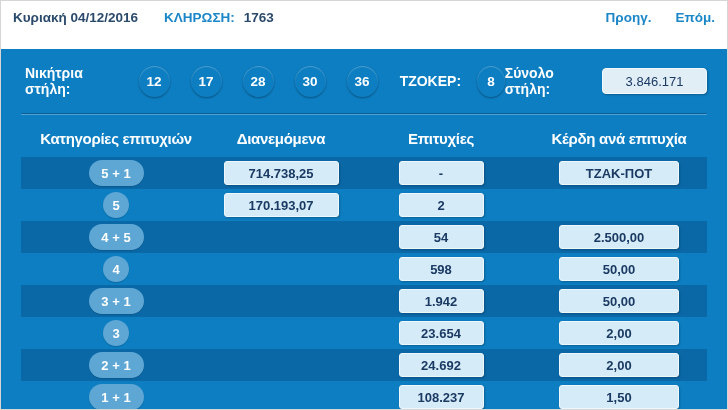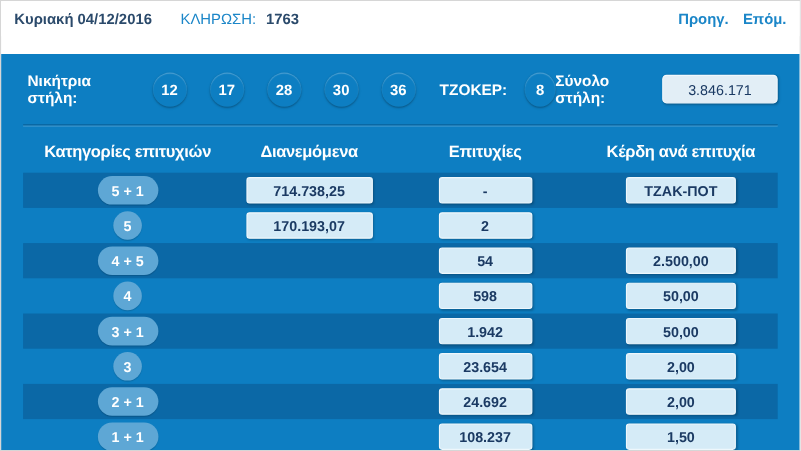--- a/index.html
+++ b/index.html
@@ -10,23 +10,23 @@
     position:relative; width:728px; height:410px;
     background:#ffffff; border:1px solid #d6d6d6; overflow:hidden;
   }
 
   
   .topbar {
     height:32px; background:#ffffff;
     display:flex; align-items:center; padding:0 12px;
   }
   .topbar .date { color:#2b4a6b; font-weight:bold; font-size:13.5px; }
-  .topbar .draw-label { color:#1b86c8; font-weight:normal; font-size:13.5px; margin-left:26px; }
+  .topbar .draw-label { color:#1b86c8; font-weight:bold; font-size:13.5px; margin-left:26px; }
   .topbar .draw-number { color:#2b4a6b; font-weight:bold; font-size:13.5px; margin-left:9px; }
-  .topbar .nav { margin-left:auto; display:flex; gap:13px; }
+  .topbar .nav { margin-left:auto; display:flex; gap:24px; }
   .topbar .nav a { color:#1b86c8; font-weight:bold; font-size:13.5px; text-decoration:none; cursor:pointer; }
 
   
   .panel {
     position:absolute; left:0; right:0; top:48px; height:372px;
     background:#0d7ec2; border-radius:0 0 3px 3px;
   }
 
   
   .numbers-row {
@@ -83,21 +83,21 @@
   .badge.circle { width:26px; border-radius:50%; }
 
   .vbox {
     background:#d5ebf7; border:1px solid #eef7fc; border-radius:3px;
     color:#1b3a63; font-weight:bold; font-size:13px;
     height:24px; display:flex; align-items:center; justify-content:center;
     box-shadow:1px 1px 2px rgba(0,0,0,0.22);
   }
   .vbox.w-dist { width:115px; }
   .vbox.w-wins { width:85px; }
-  .vbox.w-prize { width:100px; }
+  .vbox.w-prize { width:120px; }
 </style>
 </head>
 <body>
 
 <div class="page">
 
   <div class="topbar">
     <span class="date">Κυριακή 04/12/2016</span>
     <span class="draw-label">ΚΛΗΡΩΣΗ:</span>
     <span class="draw-number">1763</span>

